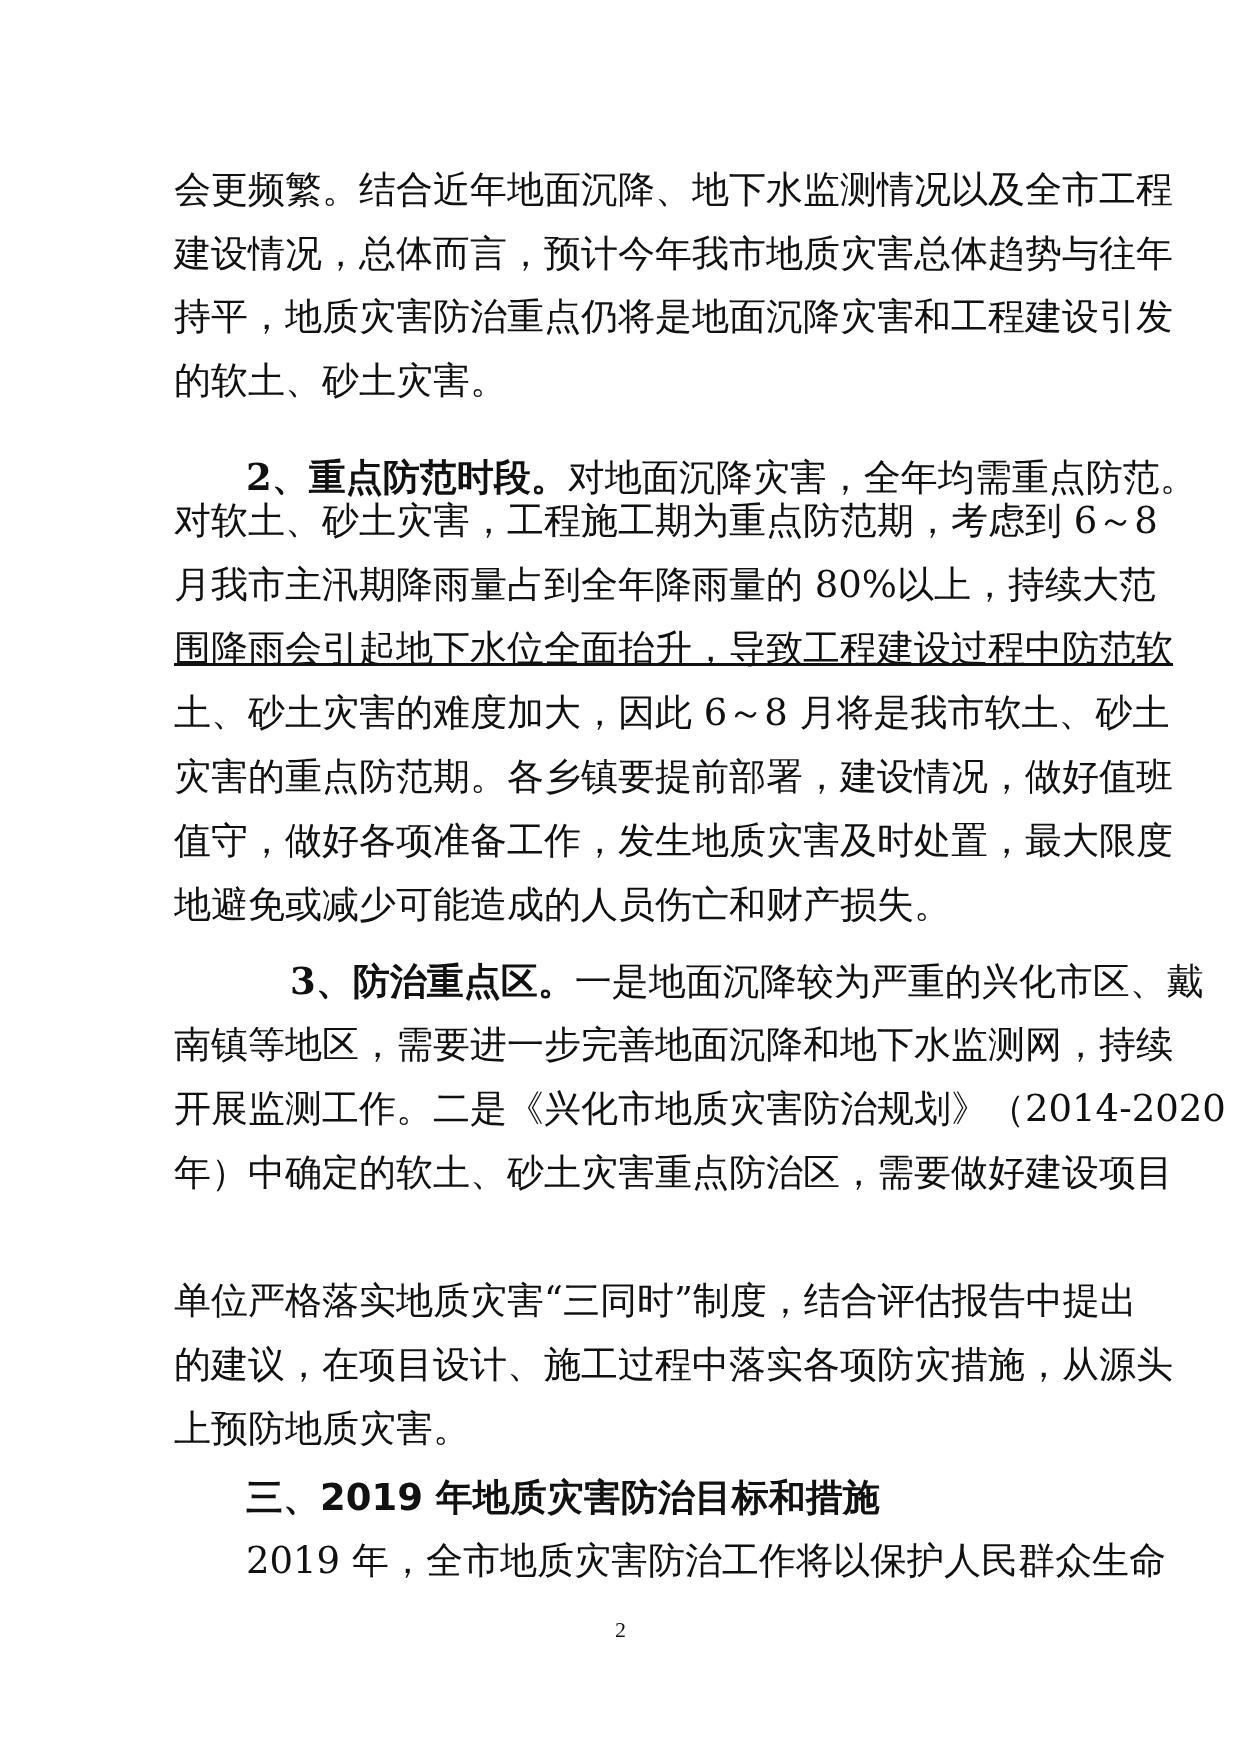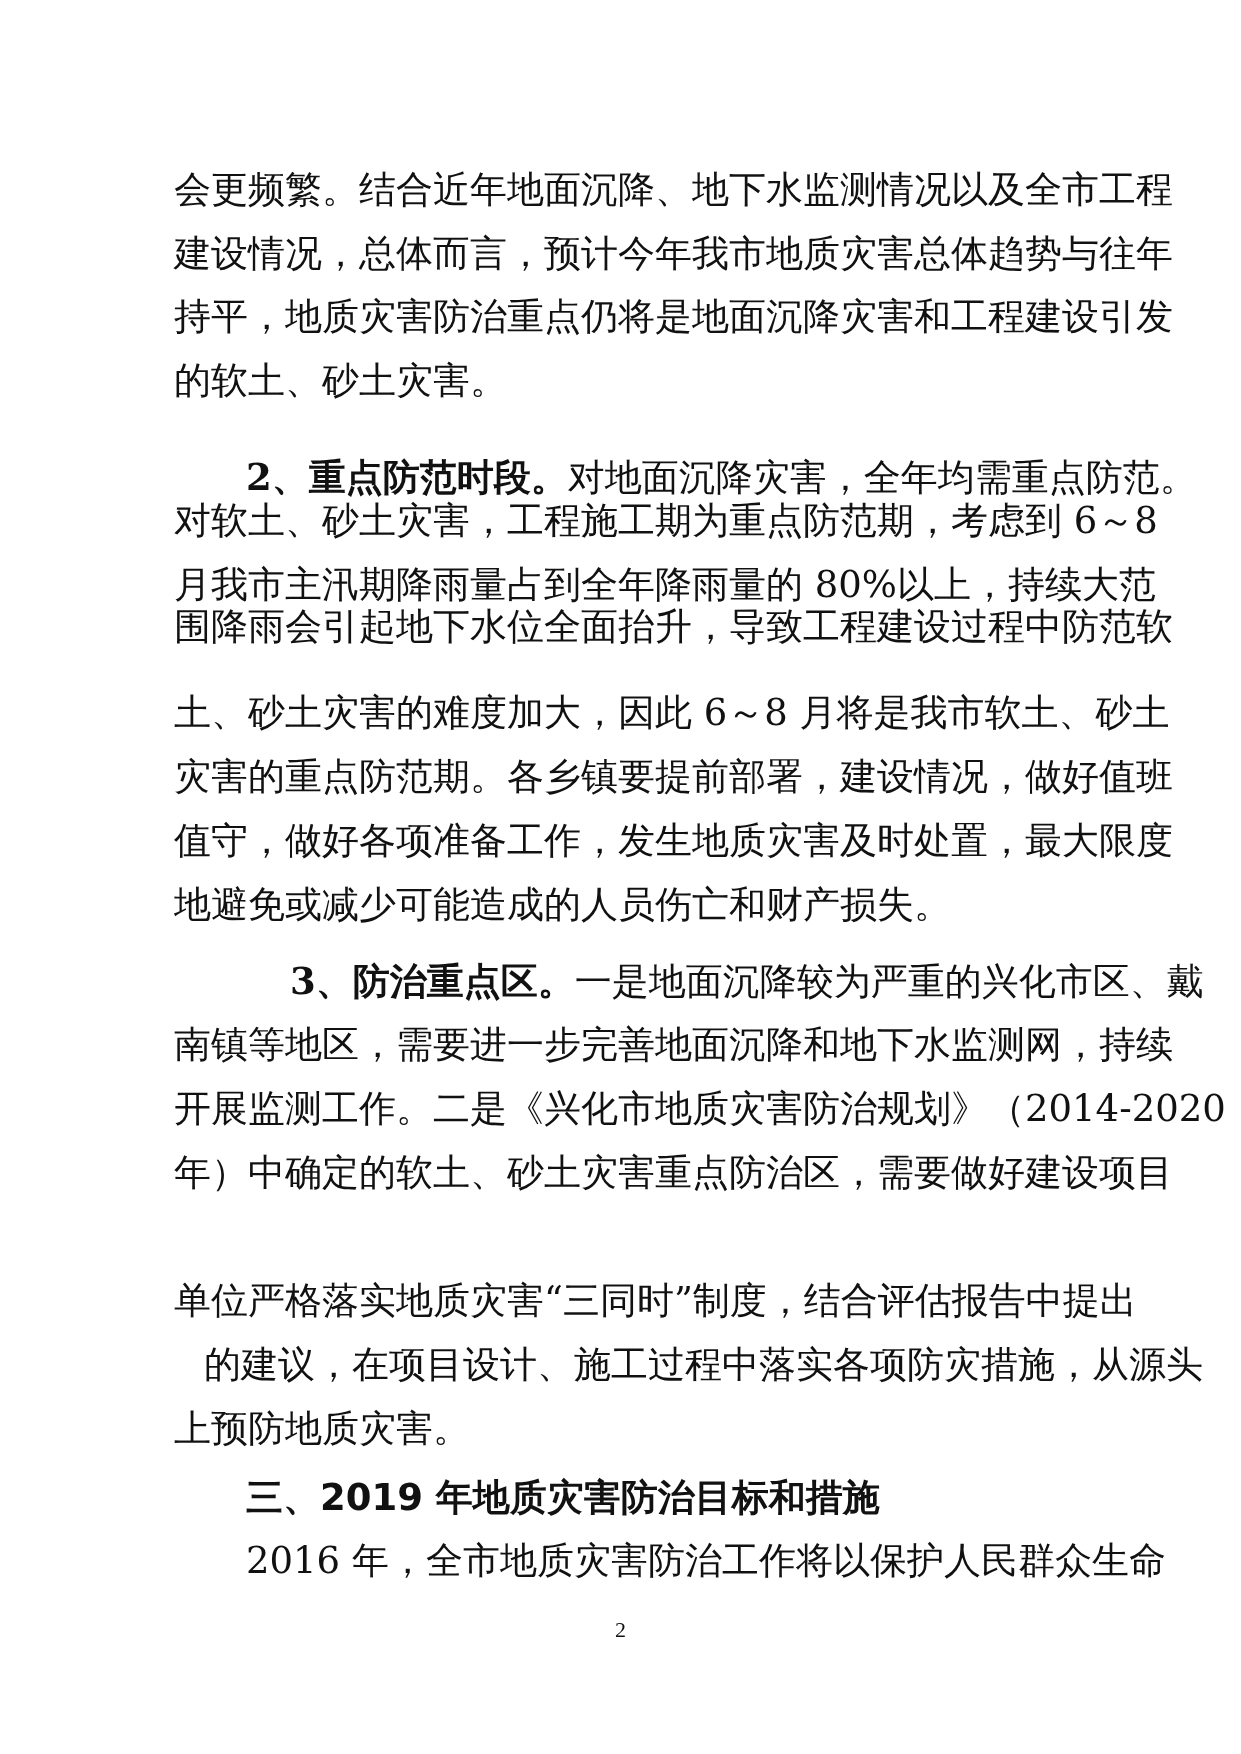--- a/index.html
+++ b/index.html
@@ -68,34 +68,34 @@
   <div class="line" style="top:160px;">会更频繁。结合近年地面沉降、地下水监测情况以及全市工程</div>
   <div class="line" style="top:224px;">建设情况，总体而言，预计今年我市地质灾害总体趋势与往年</div>
   <div class="line" style="top:287px;">持平，地质灾害防治重点仍将是地面沉降灾害和工程建设引发</div>
   <div class="line last" style="top:351px;">的软土、砂土灾害。</div>
 
   <div class="line indent" style="top:427px;margin-top:20px;">
     <span class="bold-run">2、重点防范时段。</span><span>对地面沉降灾害，全年均需重点防范。</span>
   </div>
   <div class="line" style="top:491px;">对软土、砂土灾害，工程施工期为重点防范期，考虑到 6～8</div>
   <div class="line" style="top:555px;">月我市主汛期降雨量占到全年降雨量的 80%以上，持续大范</div>
-  <div class="line" style="top:597px;">围降雨会引起地下水位全面抬升，导致工程建设过程中防范软</div>
+  <div class="line" style="top:619px;text-decoration:underline;">围降雨会引起地下水位全面抬升，导致工程建设过程中防范软</div>
   <div class="line" style="top:683px;">土、砂土灾害的难度加大，因此 6～8 月将是我市软土、砂土</div>
   <div class="line" style="top:747px;">灾害的重点防范期。各乡镇要提前部署，建设情况，做好值班</div>
   <div class="line" style="top:811px;">值守，做好各项准备工作，发生地质灾害及时处置，最大限度</div>
   <div class="line last" style="top:875px;">地避免或减少可能造成的人员伤亡和财产损失。</div>
 
   <div class="line indent" style="top:951px;margin-left:44px;">
     <span class="bold-run">3、防治重点区。</span><span>一是地面沉降较为严重的兴化市区、戴</span>
   </div>
   <div class="line" style="top:1015px;">南镇等地区，需要进一步完善地面沉降和地下水监测网，持续</div>
   <div class="line" style="top:1079px;">开展监测工作。二是《兴化市地质灾害防治规划》（2014-2020</div>
   <div class="line" style="top:1143px;">年）中确定的软土、砂土灾害重点防治区，需要做好建设项目</div>
   <div class="line" style="top:1271px;">单位严格落实地质灾害“三同时”制度，结合评估报告中提出</div>
-  <div class="line" style="top:1335px;margin-left:30px;">的建议，在项目设计、施工过程中落实各项防灾措施，从源头</div>
+  <div class="line" style="top:1335px;">的建议，在项目设计、施工过程中落实各项防灾措施，从源头</div>
   <div class="line last" style="top:1399px;">上预防地质灾害。</div>
 
   <div class="line indent last heading" style="top:1468px;">三、2019 年地质灾害防治目标和措施</div>
 
-  <div class="line indent" style="top:1531px;">2016 年，全市地质灾害防治工作将以保护人民群众生命</div>
+  <div class="line indent" style="top:1531px;">2019 年，全市地质灾害防治工作将以保护人民群众生命</div>
 
   <div class="page-number">2</div>
 </div>
 
 </body></html>

